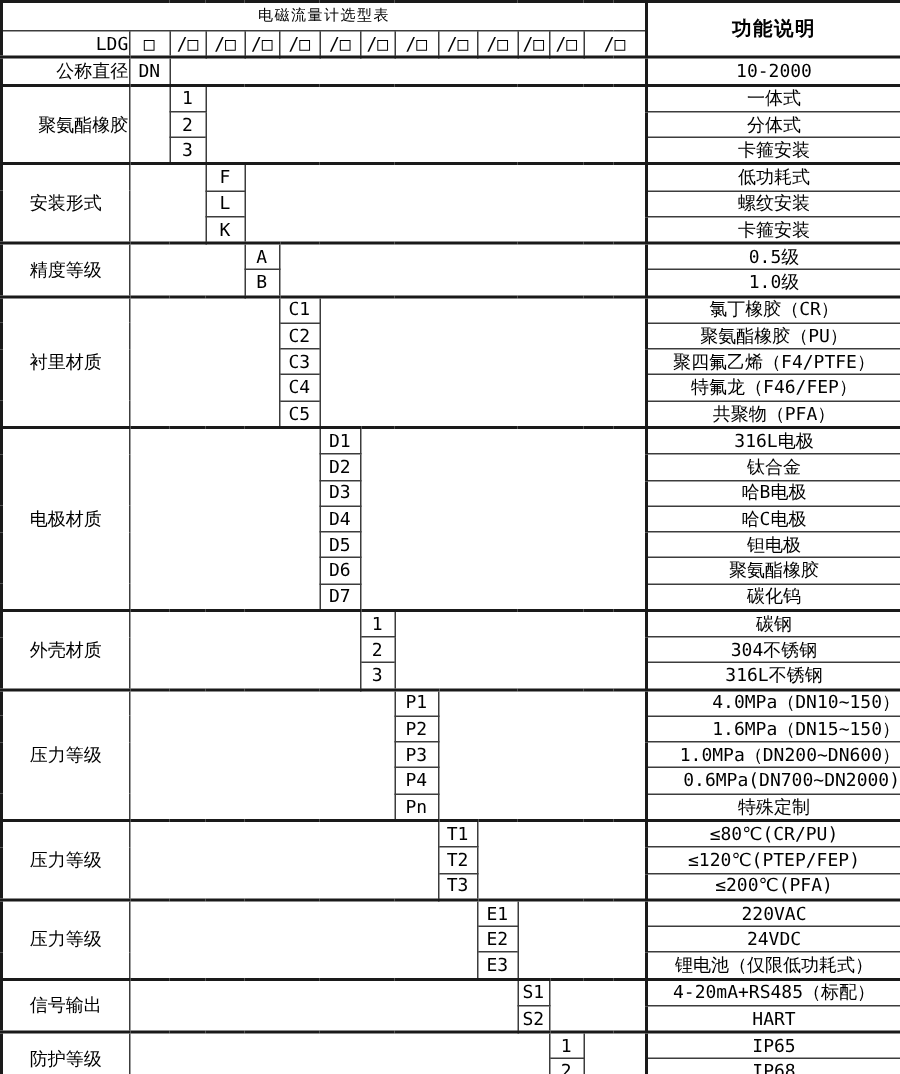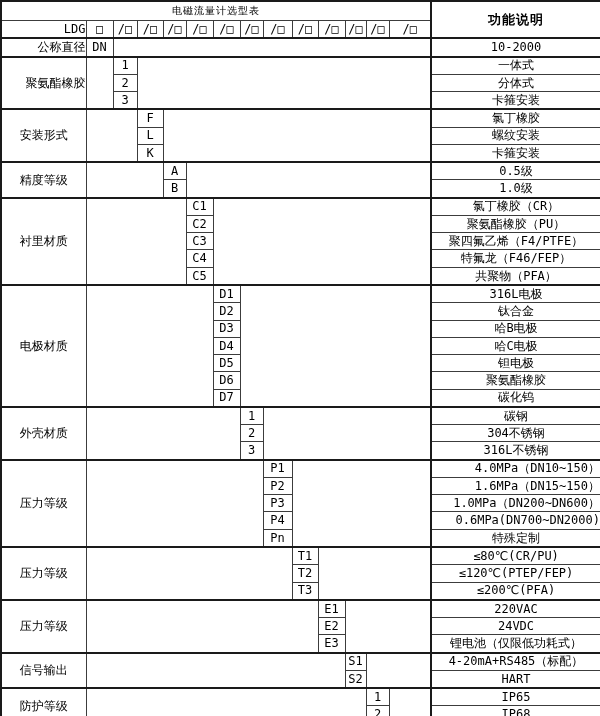--- a/index.html
+++ b/index.html
@@ -82,21 +82,21 @@
         </tr>
         <tr>
           <td class="code">3</td>
           <td class="desc-col">卡箍安装</td>
         </tr>
         <tr class="section-start">
           <td class="label" rowspan="3">安装形式</td>
           <td rowspan="3" colspan="2"></td>
           <td class="code">F</td>
           <td rowspan="3" colspan="11"></td>
-          <td class="desc-col">氯丁橡胶</td>
+          <td class="desc-col">低功耗式</td>
         </tr>
         <tr>
           <td class="code">L</td>
           <td class="desc-col">螺纹安装</td>
         </tr>
         <tr>
           <td class="code">K</td>
           <td class="desc-col">卡箍安装</td>
         </tr>
         <tr class="section-start">

